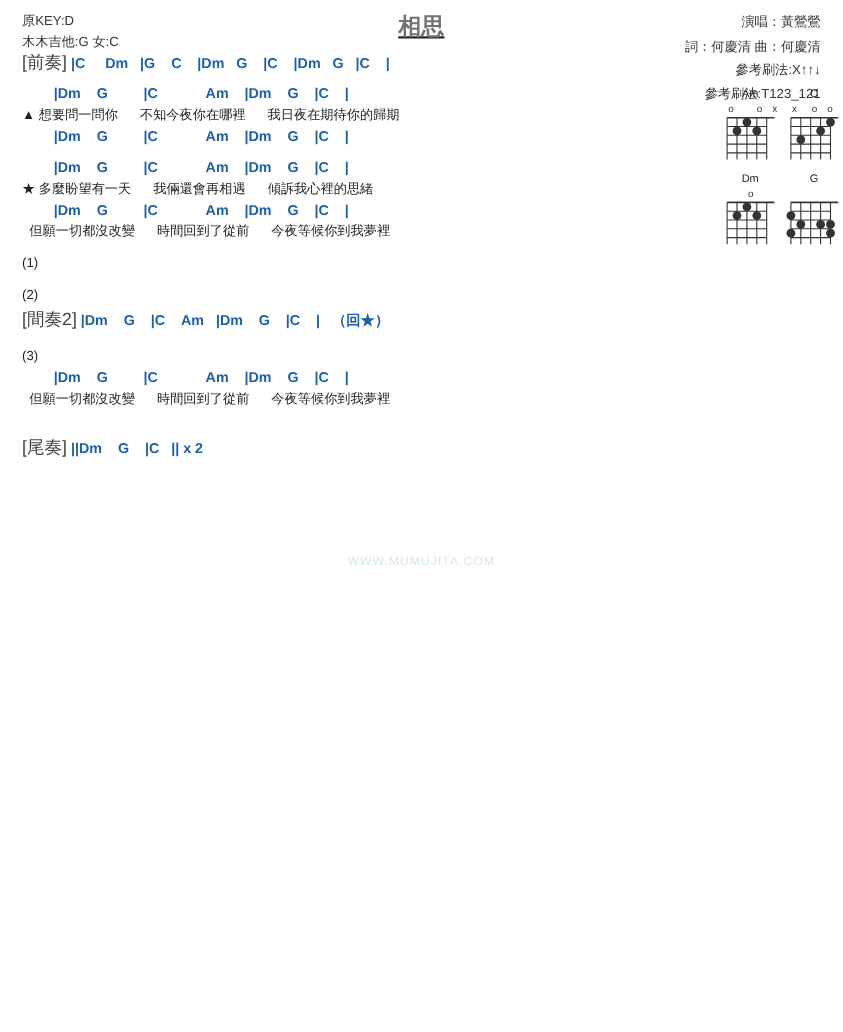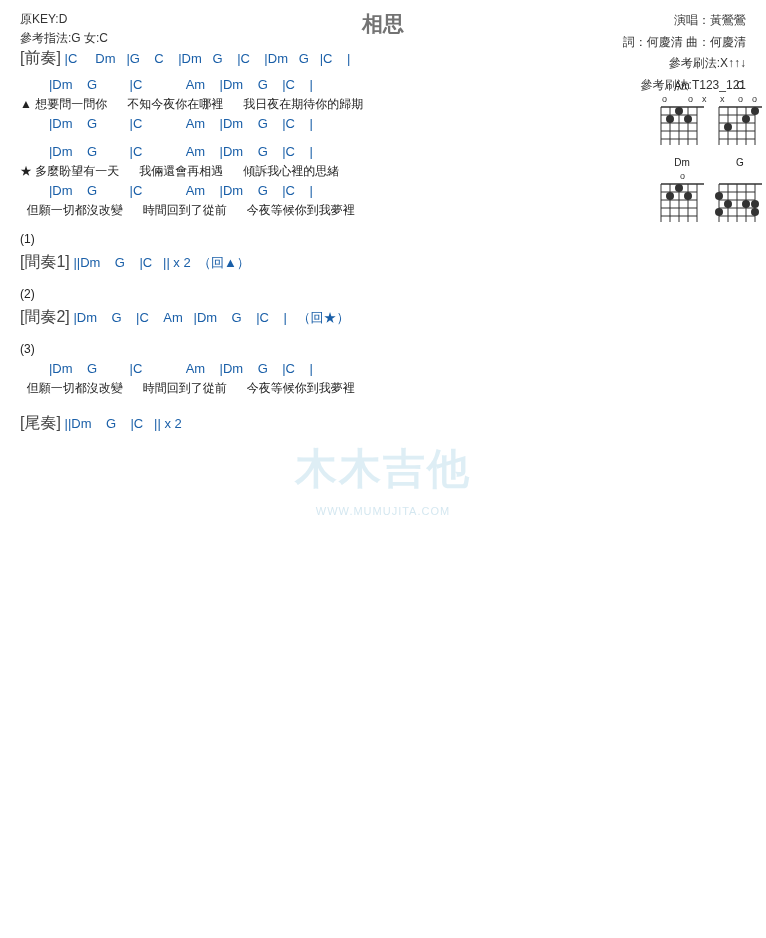--- a/index.html
+++ b/index.html
@@ -17,20 +17,21 @@
       background: #fff;
       padding: 10px 20px 20px 20px;
       position: relative;
     }
     .header {
       display: flex;
       justify-content: flex-end;
       align-items: flex-start;
       position: relative;
       margin-bottom: 8px;
+      text-decoration: underline;
     }
     .header-left {
       position: absolute;
       left: 0;
       top: 0;
       font-size: 12px;
       color: #333;
       line-height: 1.6;
     }
     .song-title {
@@ -73,20 +74,21 @@
     }
     .line {
       margin: 2px 0;
       font-size: 13px;
       line-height: 1.5;
     }
     .chord-line {
       color: #1a5fa8;
       font-size: 13px;
       line-height: 1.4;
+      font-weight: bold;
     }
     .lyric-line {
       color: #222;
       font-size: 12px;
       line-height: 1.4;
     }
     .bracket {
       color: #444;
       font-size: 16px;
     }
@@ -127,21 +129,21 @@
     }
   </style>
 </head>
 <body>
 
 <div class="page">
 
   <div class="header">
     <div class="header-left">
       <div>原KEY:D</div>
-      <div>參考指法:G 女:C</div>
+      <div>木木吉他:G 女:C</div>
     </div>
     <div class="song-title">相思</div>
     <div class="header-right">
       <div>演唱：黃鶯鶯</div>
       <div>詞：何慶清  曲：何慶清</div>
       <div>參考刷法:X↑↑↓</div>
       <div>參考刷法:T123_121</div>
     </div>
   </div>
 
@@ -261,43 +263,38 @@
 
     <div class="section-block" style="margin-top:10px;">
       <div class="chord-line line">&nbsp;&nbsp;&nbsp;&nbsp;&nbsp;&nbsp;&nbsp;&nbsp;|Dm &nbsp;&nbsp;&nbsp;G &nbsp;&nbsp;&nbsp;&nbsp;&nbsp;&nbsp;&nbsp;&nbsp;|C &nbsp;&nbsp;&nbsp;&nbsp;&nbsp;&nbsp;&nbsp;&nbsp;&nbsp;&nbsp;&nbsp;Am &nbsp;&nbsp;&nbsp;|Dm &nbsp;&nbsp;&nbsp;G &nbsp;&nbsp;&nbsp;|C &nbsp;&nbsp;&nbsp;|</div>
       <div class="lyric-line line">★ 多麼盼望有一天 &nbsp;&nbsp;&nbsp;&nbsp; 我倆還會再相遇 &nbsp;&nbsp;&nbsp;&nbsp; 傾訴我心裡的思緒</div>
       <div class="chord-line line">&nbsp;&nbsp;&nbsp;&nbsp;&nbsp;&nbsp;&nbsp;&nbsp;|Dm &nbsp;&nbsp;&nbsp;G &nbsp;&nbsp;&nbsp;&nbsp;&nbsp;&nbsp;&nbsp;&nbsp;|C &nbsp;&nbsp;&nbsp;&nbsp;&nbsp;&nbsp;&nbsp;&nbsp;&nbsp;&nbsp;&nbsp;Am &nbsp;&nbsp;&nbsp;|Dm &nbsp;&nbsp;&nbsp;G &nbsp;&nbsp;&nbsp;|C &nbsp;&nbsp;&nbsp;|</div>
       <div class="lyric-line line">&nbsp;&nbsp;但願一切都沒改變 &nbsp;&nbsp;&nbsp;&nbsp; 時間回到了從前 &nbsp;&nbsp;&nbsp;&nbsp; 今夜等候你到我夢裡</div>
     </div>
 
     <div class="section-block" style="margin-top:12px;">
       <div class="lyric-line line">(1)</div>
-      <div class="line">
-        <span class="bracket">[間奏1]</span>
-        <span class="chord-line"> ||Dm &nbsp;&nbsp;&nbsp;G &nbsp;&nbsp;&nbsp;|C &nbsp;&nbsp;|| x 2 &nbsp;（回▲）</span>
-      </div>
     </div>
 
     <div class="section-block" style="margin-top:12px;">
       <div class="lyric-line line">(2)</div>
       <div class="line">
         <span class="bracket">[間奏2]</span>
         <span class="chord-line"> |Dm &nbsp;&nbsp;&nbsp;G &nbsp;&nbsp;&nbsp;|C &nbsp;&nbsp;&nbsp;Am &nbsp;&nbsp;|Dm &nbsp;&nbsp;&nbsp;G &nbsp;&nbsp;&nbsp;|C &nbsp;&nbsp;&nbsp;| &nbsp;&nbsp;（回★）</span>
       </div>
     </div>
 
     <div class="section-block" style="margin-top:12px;">
       <div class="lyric-line line">(3)</div>
       <div class="chord-line line">&nbsp;&nbsp;&nbsp;&nbsp;&nbsp;&nbsp;&nbsp;&nbsp;|Dm &nbsp;&nbsp;&nbsp;G &nbsp;&nbsp;&nbsp;&nbsp;&nbsp;&nbsp;&nbsp;&nbsp;|C &nbsp;&nbsp;&nbsp;&nbsp;&nbsp;&nbsp;&nbsp;&nbsp;&nbsp;&nbsp;&nbsp;Am &nbsp;&nbsp;&nbsp;|Dm &nbsp;&nbsp;&nbsp;G &nbsp;&nbsp;&nbsp;|C &nbsp;&nbsp;&nbsp;|</div>
       <div class="lyric-line line">&nbsp;&nbsp;但願一切都沒改變 &nbsp;&nbsp;&nbsp;&nbsp; 時間回到了從前 &nbsp;&nbsp;&nbsp;&nbsp; 今夜等候你到我夢裡</div>
     </div>
 
-    <div class="section-block" style="margin-top:14px;">
+    <div class="section-block" style="margin-top:25px;">
       <div class="line">
         <span class="bracket">[尾奏]</span>
         <span class="chord-line"> ||Dm &nbsp;&nbsp;&nbsp;G &nbsp;&nbsp;&nbsp;|C &nbsp;&nbsp;|| x 2</span>
       </div>
     </div>
   </div>
 
-  <div class="watermark">木木吉他</div>
   <div class="watermark-url">WWW.MUMUJITA.COM</div>
 </div>
 
 </body></html>

